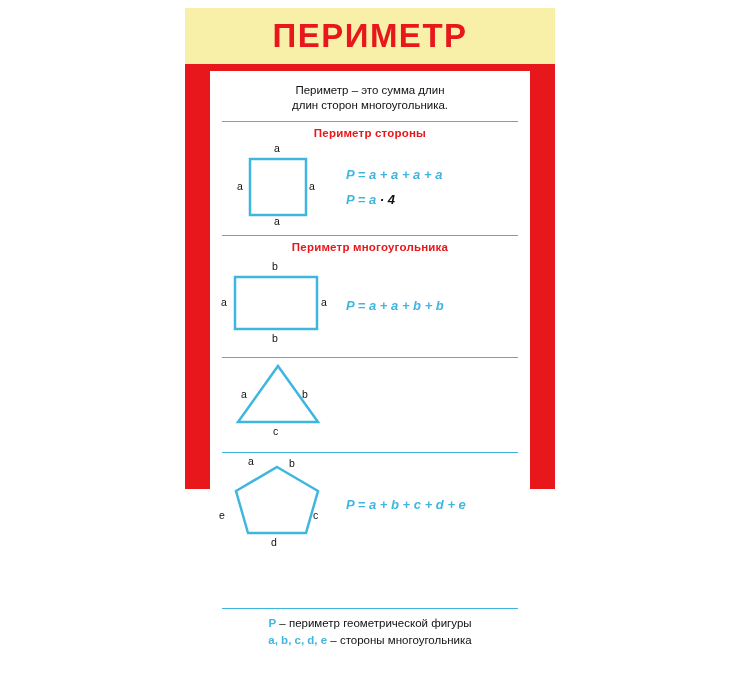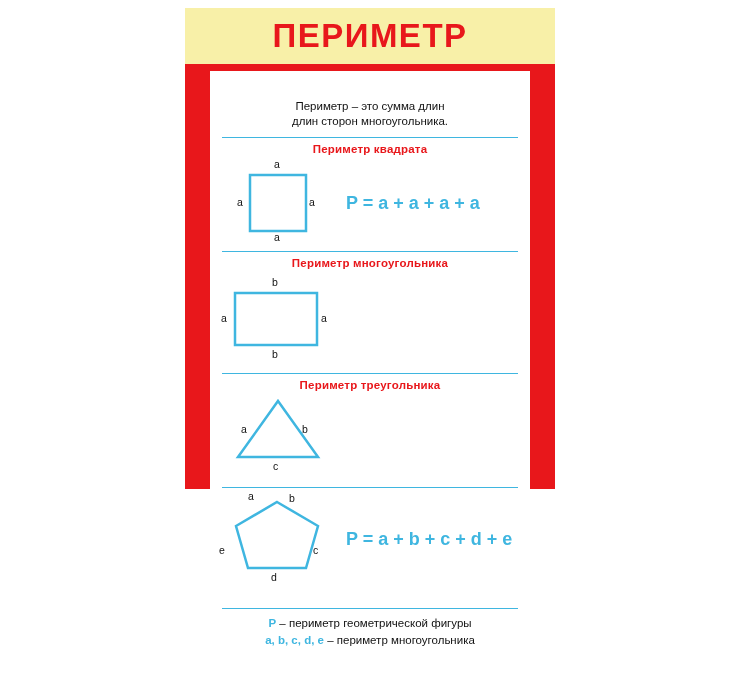--- a/index.html
+++ b/index.html
@@ -43,21 +43,21 @@
   .card {
     position: absolute;
     left: 25px;
     top: 63px;
     width: 320px;
     height: 578px;
     background: #ffffff;
     box-sizing: border-box;
   }
   .intro {
-    padding: 28px 14px 6px 14px;
+    padding: 12px 14px 6px 14px;
     text-align: center;
     color: #111111;
     font-size: 11.5px;
     line-height: 15px;
   }
   .sep {
     height: 1px;
     background: #3fb6e0;
     margin: 2px 12px 0 12px;
   }
@@ -81,25 +81,26 @@
   .lbl {
     position: absolute;
     font-size: 10.5px;
     color: #111111;
   }
   .formulas {
     flex: 1;
     padding-left: 6px;
   }
   .formula {
-    font-size: 18px;
+    font-size: 13px;
     font-weight: bold;
     color: #3fb6e0;
     line-height: 25px;
     white-space: nowrap;
+    font-style: italic;
   }
   .formula .num { color: #111111; }
   .legend {
     position: absolute;
     left: 0;
     bottom: 0;
     width: 320px;
   }
   .legend .line {
     text-align: center;
@@ -123,58 +124,59 @@
 
   <div class="card">
 
     <div class="intro">
       <div>Периметр – это сумма длин</div>
       <div>длин  сторон многоугольника.</div>
     </div>
 
     <div class="sep"></div>
     <div class="sec">
-      <div class="sec-head">Периметр квадрата</div>
+      <div class="sec-head">Периметр стороны</div>
       <div class="sec-body">
         <div class="fig" style="width:130px;height:92px;">
           <svg width="130" height="92">
             <rect x="40" y="18" width="56" height="56" fill="none" stroke="#3fb6e0" stroke-width="2.5"></rect>
           </svg>
           <span class="lbl" style="left:64px;top:1px;">a</span>
           <span class="lbl" style="left:99px;top:39px;">a</span>
           <span class="lbl" style="left:27px;top:39px;">a</span>
           <span class="lbl" style="left:64px;top:74px;">a</span>
         </div>
         <div class="formulas">
           <div class="formula">P = a + a + a + a</div>
+          <div class="formula">P = a <span class="num">·</span> <span class="num">4</span></div>
         </div>
       </div>
     </div>
 
     <div class="sep"></div>
     <div class="sec">
       <div class="sec-head">Периметр многоугольника</div>
       <div class="sec-body">
         <div class="fig" style="width:130px;height:100px;">
           <svg width="130" height="100">
             <rect x="25" y="22" width="82" height="52" fill="none" stroke="#3fb6e0" stroke-width="2.5"></rect>
           </svg>
           <span class="lbl" style="left:62px;top:5px;">b</span>
           <span class="lbl" style="left:111px;top:41px;">a</span>
           <span class="lbl" style="left:11px;top:41px;">a</span>
           <span class="lbl" style="left:62px;top:77px;">b</span>
         </div>
         <div class="formulas">
-        </div>
-      </div>
-    </div>
-
-    <div class="sep"></div>
-    <div class="sec">
-      <div class="sec-head">Периметр треугольника</div>
+          <div class="formula">P = a + a + b + b</div>
+        </div>
+      </div>
+    </div>
+
+    <div class="sep"></div>
+    <div class="sec">
       <div class="sec-body">
         <div class="fig" style="width:130px;height:92px;">
           <svg width="130" height="92">
             <polygon points="68,8 108,64 28,64" fill="none" stroke="#3fb6e0" stroke-width="2.5"></polygon>
           </svg>
           <span class="lbl" style="left:31px;top:30px;">a</span>
           <span class="lbl" style="left:92px;top:30px;">b</span>
           <span class="lbl" style="left:63px;top:67px;">c</span>
         </div>
       </div>
@@ -198,18 +200,18 @@
         </div>
       </div>
     </div>
 
     <div class="legend">
       <div class="sep" style="margin-bottom:6px;"></div>
       <div class="line">
         <span class="v">P</span><span> – периметр геометрической фигуры</span>
       </div>
       <div class="line">
-        <span class="v">a, b, c, d, e</span><span> – периметр многоугольника</span>
+        <span class="v">a, b, c, d, e</span><span> – стороны многоугольника</span>
       </div>
     </div>
 
   </div>
 </div>
 
 </body></html>

